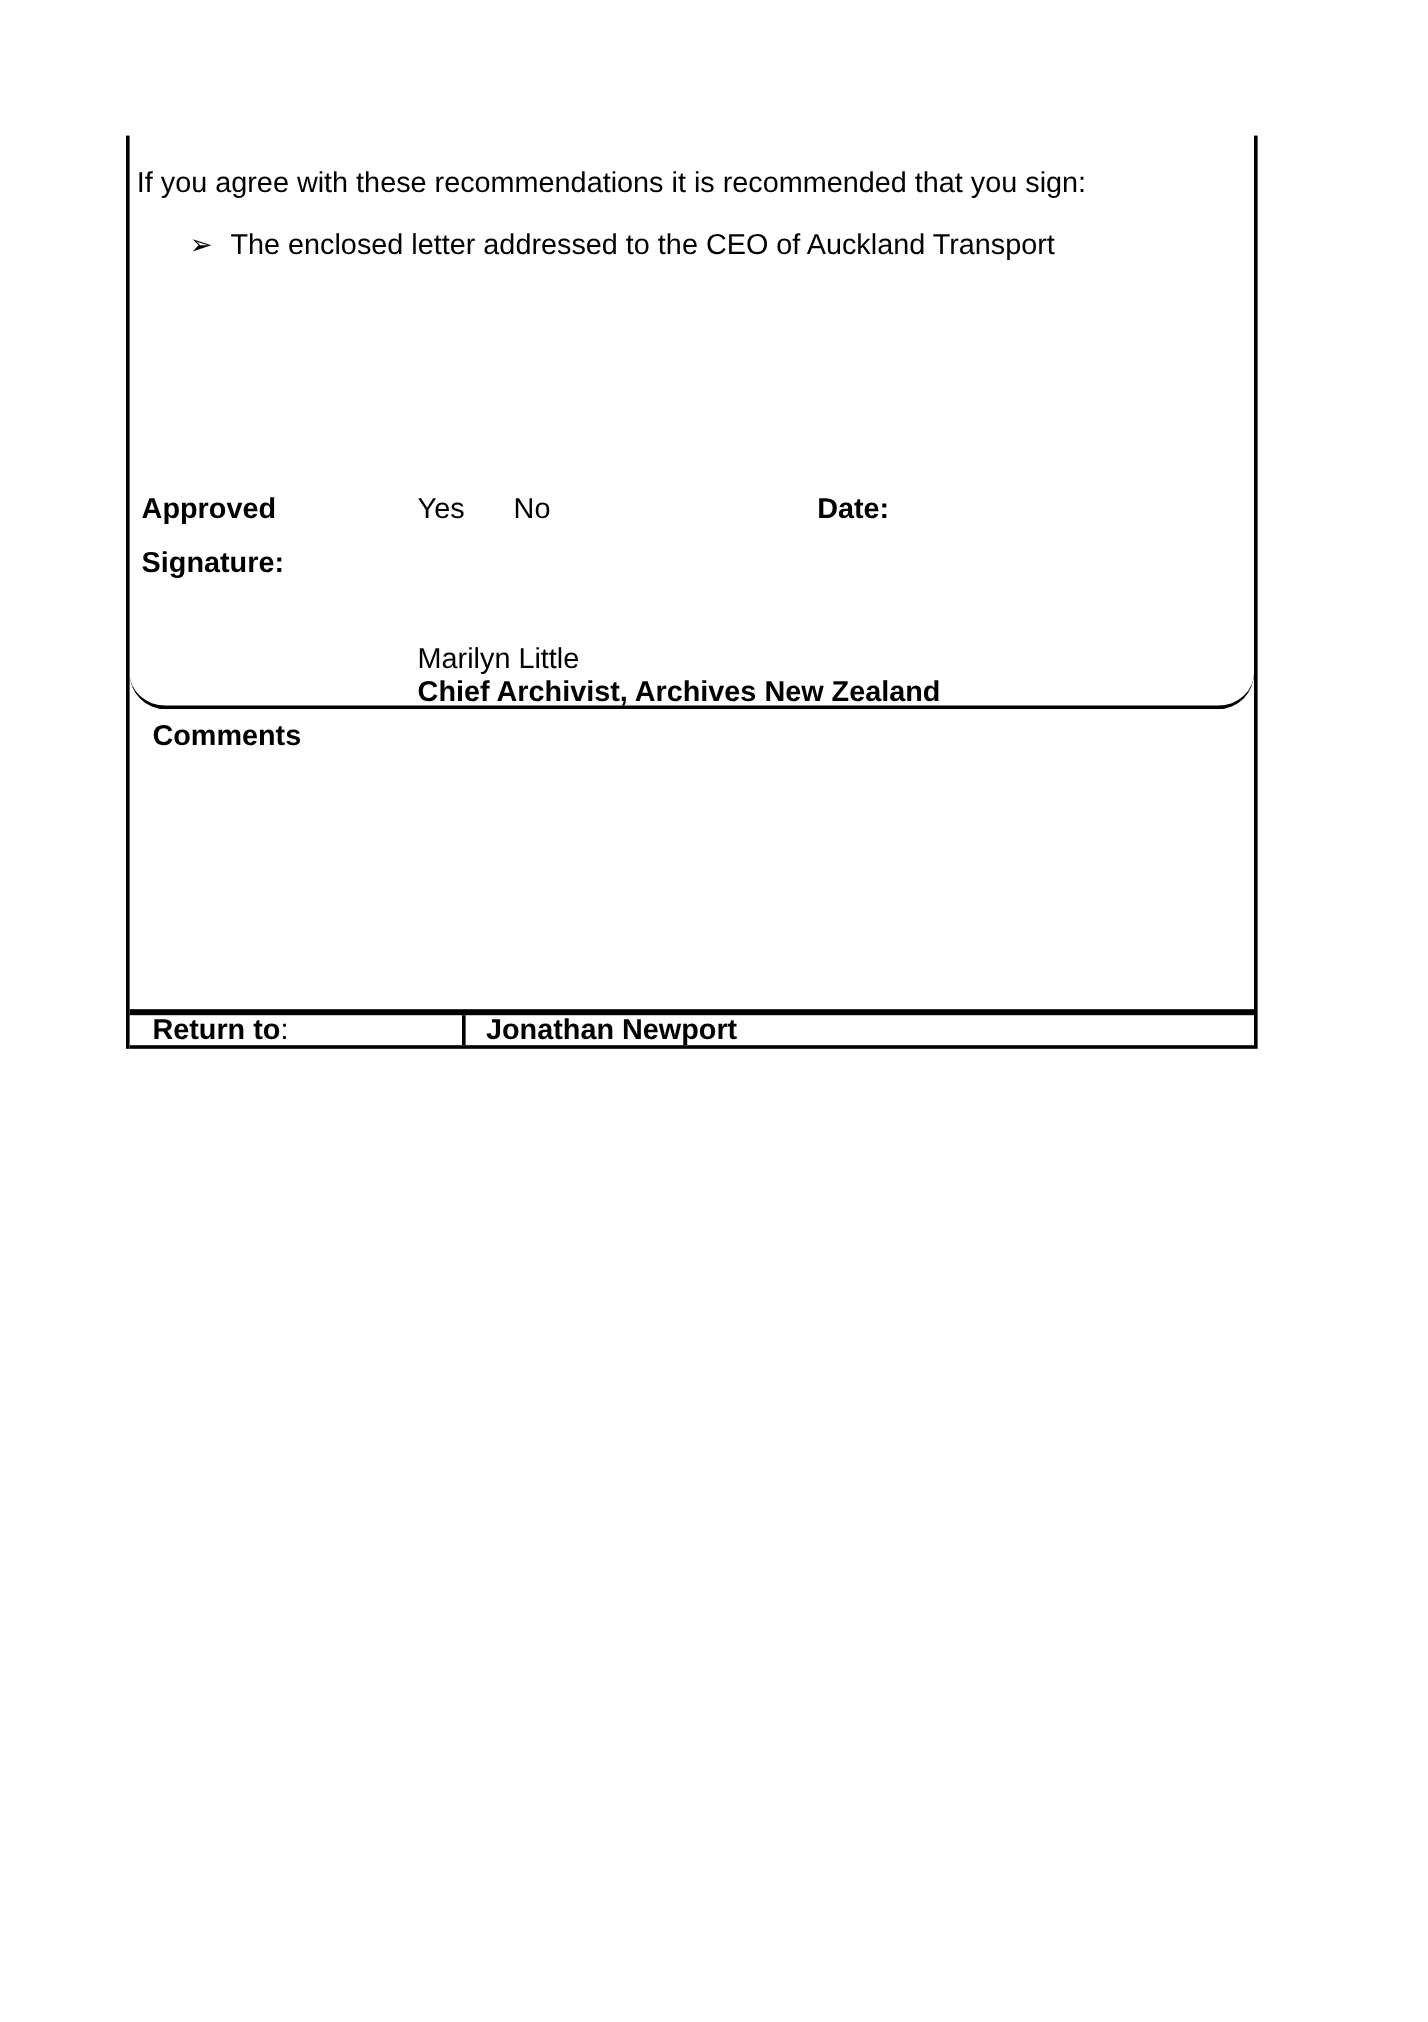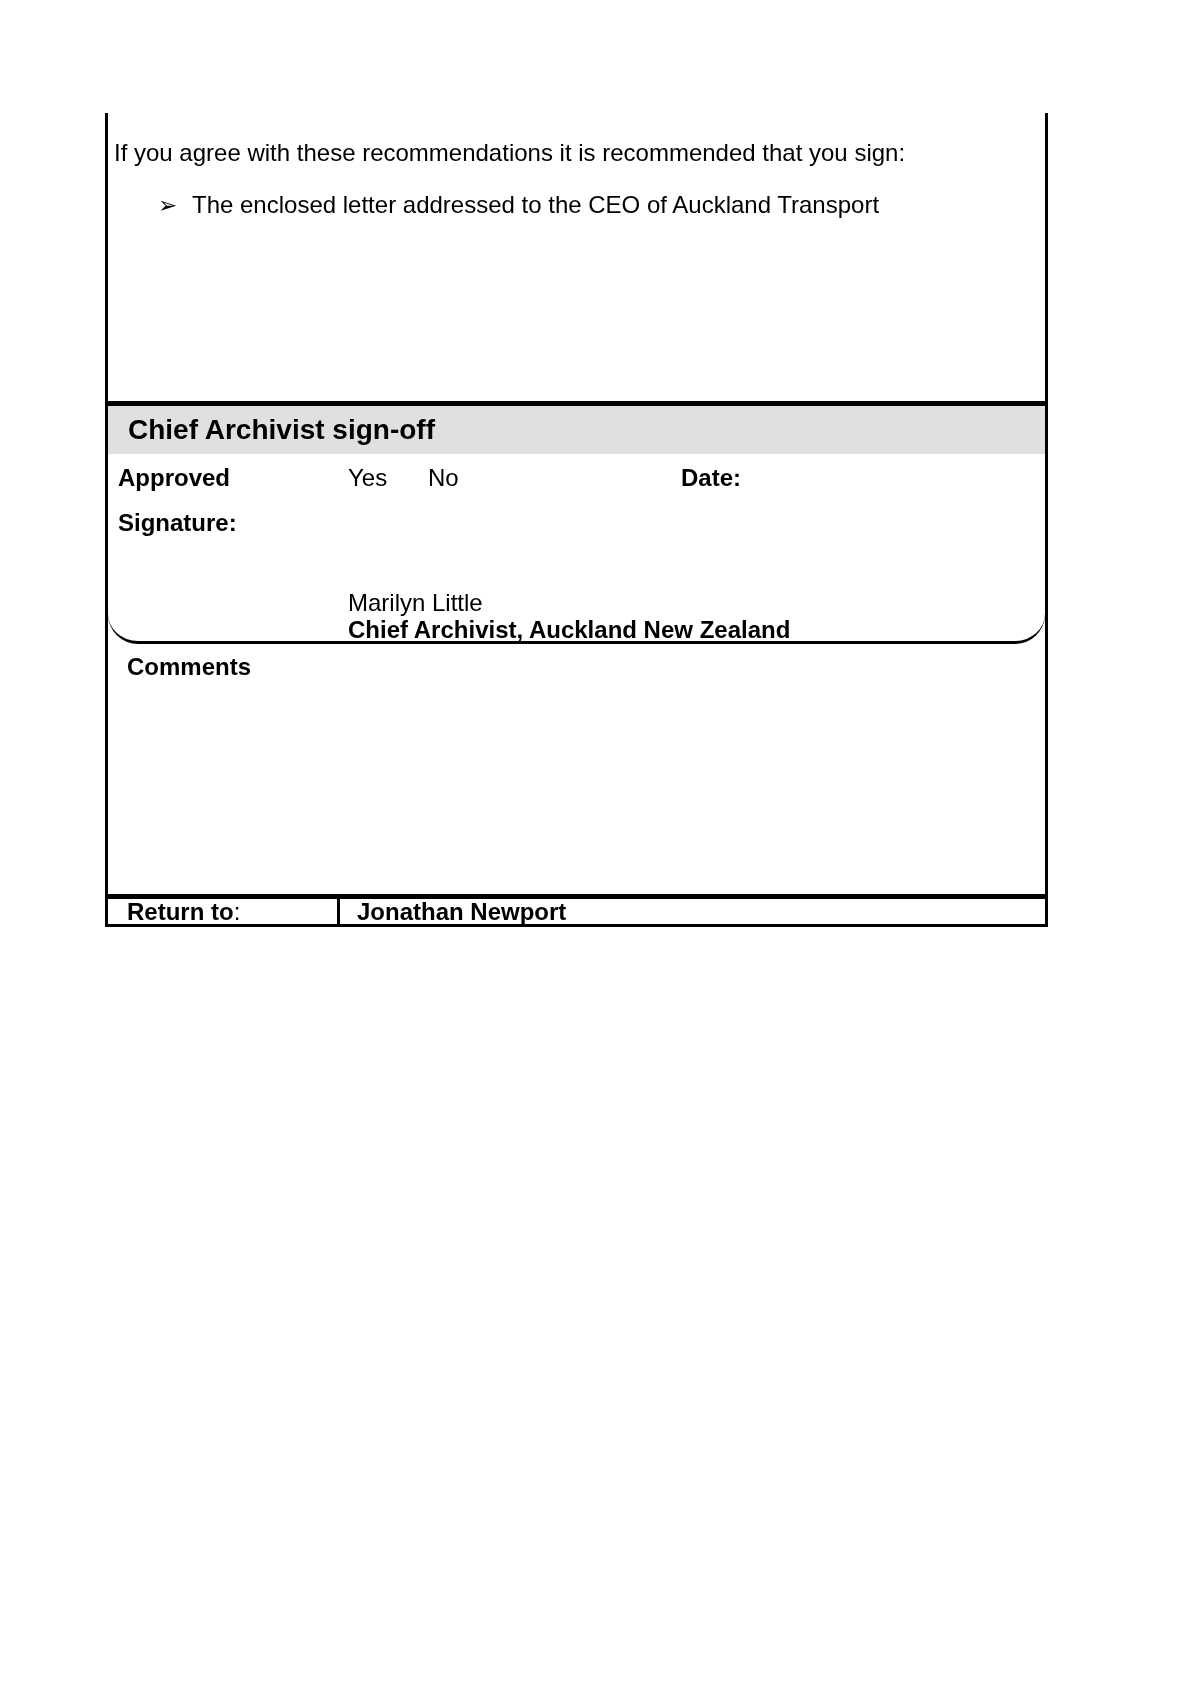--- a/index.html
+++ b/index.html
@@ -82,53 +82,50 @@
   }
   
   .return-row {
     display: flex;
     border-top: 5px solid #000;
     border-bottom: 3px solid #000;
     height: 33px;
     line-height: 25px;
   }
   .return-cell-left {
-    width: 232px;
+    width: 280px;
     border-right: 3px solid #000;
     padding-left: 19px;
   }
   .return-cell-right {
     flex: 1;
     padding-left: 17px;
   }
 </style>
 </head>
 <body>
 
 <div class="page">
   <div class="doc-table">
 
     <div class="row-reco">
       <div class="intro">If you agree with these recommendations it is recommended that you sign:</div>
       <span class="bullet-arrow">➢</span>
       <span class="bullet-text">The enclosed letter addressed to the CEO of Auckland Transport</span>
     </div>
 
-    <div class="header-bar">
-      <span>Chief Archivist sign-off</span>
-    </div>
 
     <div class="signoff-cell">
       <span class="abs bold" style="left:10px; top:10px;">Approved</span>
       <span class="abs" style="left:240px; top:10px;">Yes</span>
       <span class="abs" style="left:320px; top:10px;">No</span>
       <span class="abs bold" style="left:539px; top:10px;margin-left:34px;">Date:</span>
       <span class="abs bold" style="left:10px; top:55px;">Signature:</span>
       <span class="abs" style="left:240px; top:135px;">Marilyn Little</span>
-      <span class="abs bold" style="left:240px; top:162px;">Chief Archivist, Auckland New Zealand</span>
+      <span class="abs bold" style="left:240px; top:162px;">Chief Archivist, Archives New Zealand</span>
     </div>
 
     <div class="comments-cell">
       <span class="abs bold" style="left:19px; top:9px;">Comments</span>
     </div>
 
     <div class="return-row">
       <div class="return-cell-left">
         <span class="bold">Return to</span><span>:</span>
       </div>

